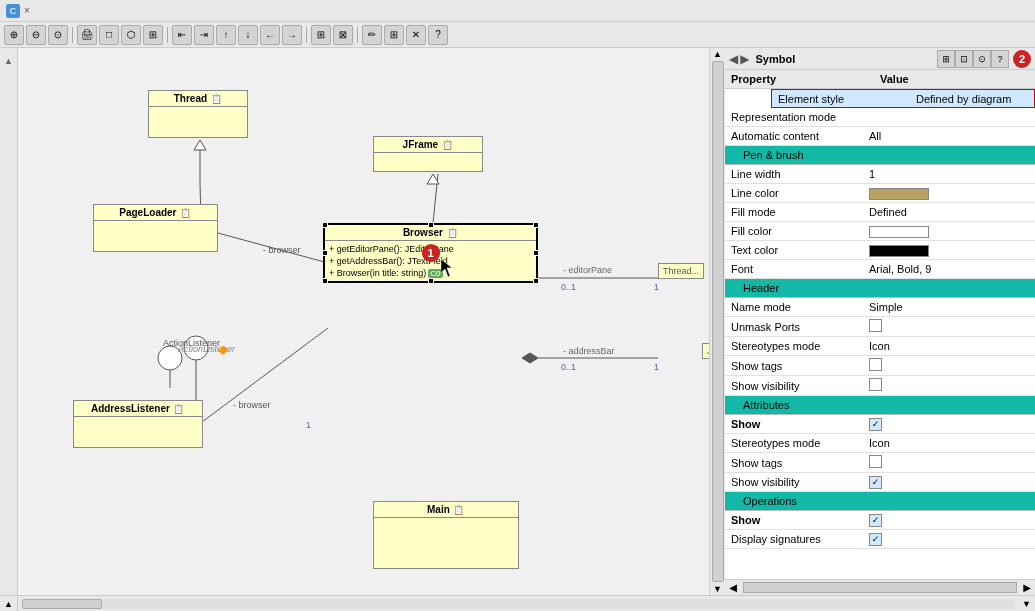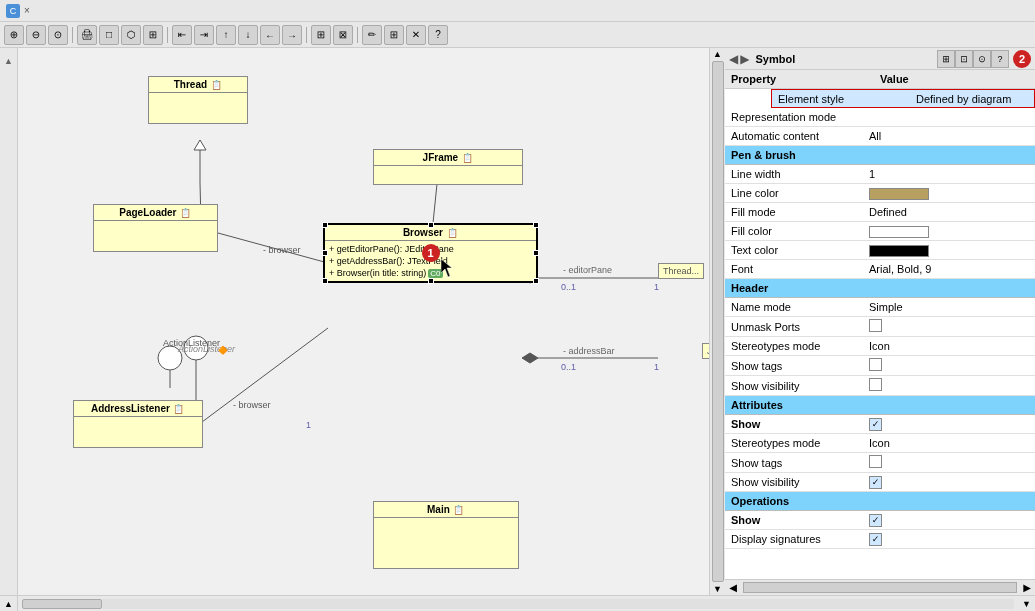--- a/index.html
+++ b/index.html
@@ -70,22 +70,22 @@
     .prop-header-cell { flex: 1; }
 
     .prop-row {
       display: flex; border-bottom: 1px solid #e0e0e0; min-height: 19px; align-items: center;
     }
     .prop-row.selected { background: #d0e8ff; border: 1px solid #c00; margin-left: 46px; }
     .prop-name { width: 138px; padding: 2px 6px; font-size: 11px; flex-shrink: 0; }
     .prop-value { flex: 1; padding: 2px 6px; font-size: 11px; }
 
     .prop-section {
-      display: flex; background: #7dd3fc; border-bottom: 1px solid #bbb;
-      padding: 2px 6px; font-weight: bold; font-size: 11px; min-height: 19px; align-items: center;
+      display: flex; background: #14b8a6; border-bottom: 1px solid #bbb;
+      padding: 2px 18px; font-weight: normal; font-size: 11px; min-height: 19px; align-items: center;
     }
 
     .color-swatch {
       display: inline-block; width: 60px; height: 12px; border: 1px solid #888; vertical-align: middle;
     }
     .checkbox-cell {
       width: 13px; height: 13px; border: 1px solid #888; background: white;
       display: inline-flex; align-items: center; justify-content: center; font-size: 9px;
     }
     .checkbox-checked { background: #d0e8ff; }
@@ -189,29 +189,29 @@
 
           <circle cx="178" cy="300" r="12" fill="white" stroke="#555" stroke-width="1"></circle>
           <line x1="178" y1="312" x2="178" y2="352" stroke="#555" stroke-width="1"></line>
           <text x="145" y="298" font-size="9" fill="#555">ActionListener</text>
 
           <line x1="180" y1="377" x2="310" y2="280" stroke="#555" stroke-width="1"></line>
           <text x="215" y="360" font-size="9" fill="#555">- browser</text>
           <text x="288" y="380" font-size="9" fill="#6060aa">1</text>
         </svg>
 
-        <div class="uml-class" style="left:130px; top:28px; width:100px;">
+        <div class="uml-class" style="left:130px; top:42px; width:100px;">
           <div class="uml-class-header">
             <span>Thread</span>
             <span class="uml-class-header-icon">📋</span>
           </div>
           <div class="uml-class-body" style="height:30px;"></div>
         </div>
 
-        <div class="uml-class" style="left:355px; top:101px; width:150px;">
+        <div class="uml-class" style="left:355px; top:88px; width:110px;">
           <div class="uml-class-header">
             <span>JFrame</span>
             <span class="uml-class-header-icon">📋</span>
           </div>
           <div class="uml-class-body" style="height:18px;"></div>
         </div>
 
         <div class="uml-class" style="left:75px; top:133px; width:125px;margin-top:23px;">
           <div class="uml-class-header">
             <span>PageLoader</span>

